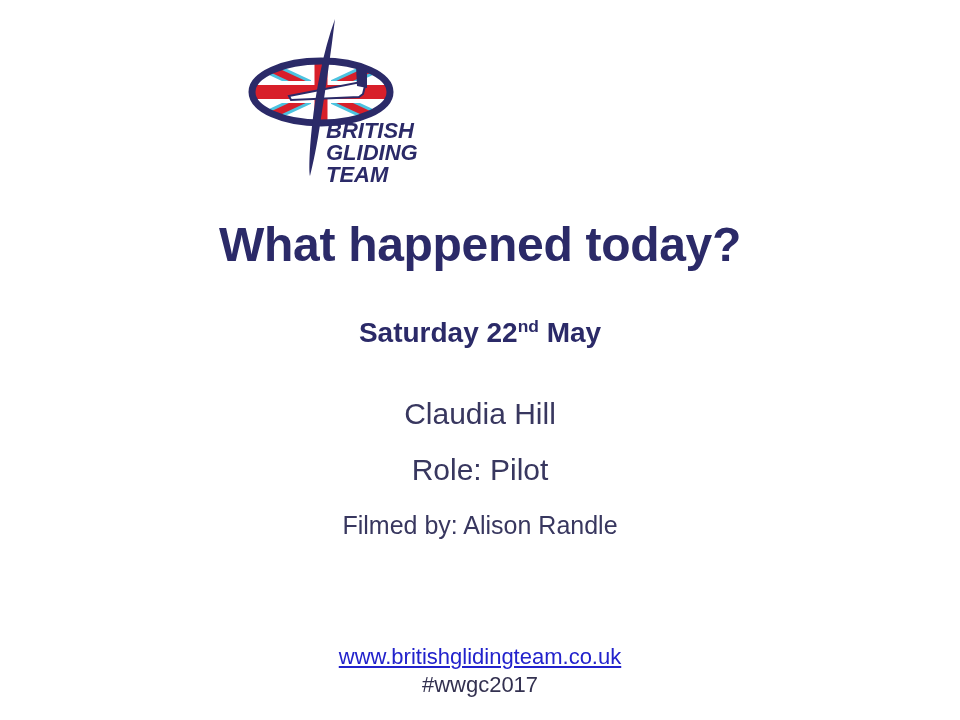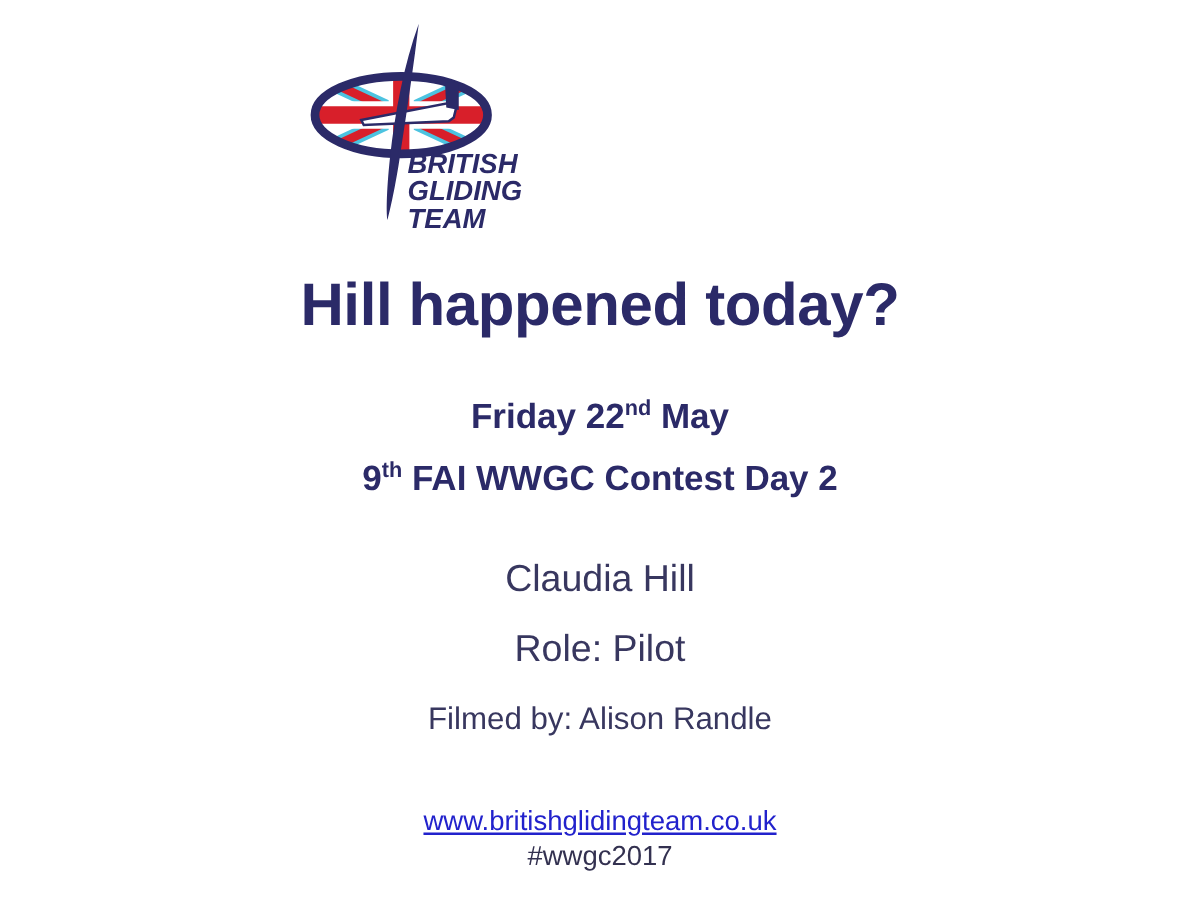--- a/index.html
+++ b/index.html
@@ -179,25 +179,24 @@
       <path d="M 92 5 C 88 38, 83 72, 78 104 C 74 132, 70 150, 67 162 C 66 158, 66 140, 69 112 C 73 76, 80 38, 92 5 Z" fill="#2b2a68"></path>
 
       <text x="83" y="124" font-family="Liberation Sans, sans-serif" font-size="22" font-weight="bold" font-style="italic" fill="#2b2a68">BRITISH</text>
       <text x="83" y="146" font-family="Liberation Sans, sans-serif" font-size="22" font-weight="bold" font-style="italic" fill="#2b2a68">GLIDING</text>
       <text x="83" y="168" font-family="Liberation Sans, sans-serif" font-size="22" font-weight="bold" font-style="italic" fill="#2b2a68">TEAM</text>
     </svg>
   </div>
 
   <div class="text-stack">
 
-    <h1 class="slide-title">Hill happened today?</h1>
-
-    <p class="event-line first"><span>Friday 22</span><sup>nd</sup><span> May</span></p>
-
-    <p class="event-line second"><span>9</span><sup>th</sup><span> FAI WWGC Contest Day 2</span></p>
+    <h1 class="slide-title">What happened today?</h1>
+
+    <p class="event-line first"><span>Saturday 22</span><sup>nd</sup><span> May</span></p>
+
 
     <p class="person-line name">Claudia Hill</p>
     <p class="person-line role">Role: Pilot</p>
     <p class="filmed-line">Filmed by: Alison Randle</p>
 
   </div>
 
   <div class="footer-block">
     <a class="site-link" href="#">www.britishglidingteam.co.uk</a>
     <p class="hashtag">#wwgc2017</p>

